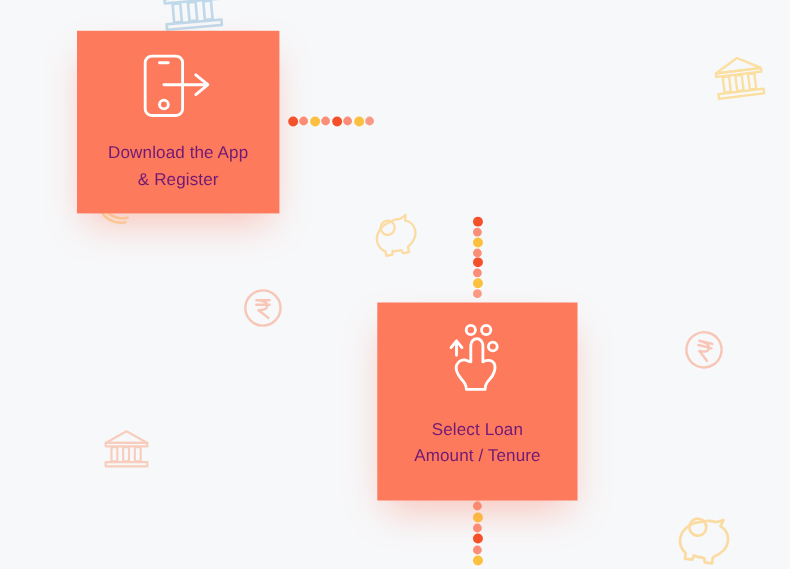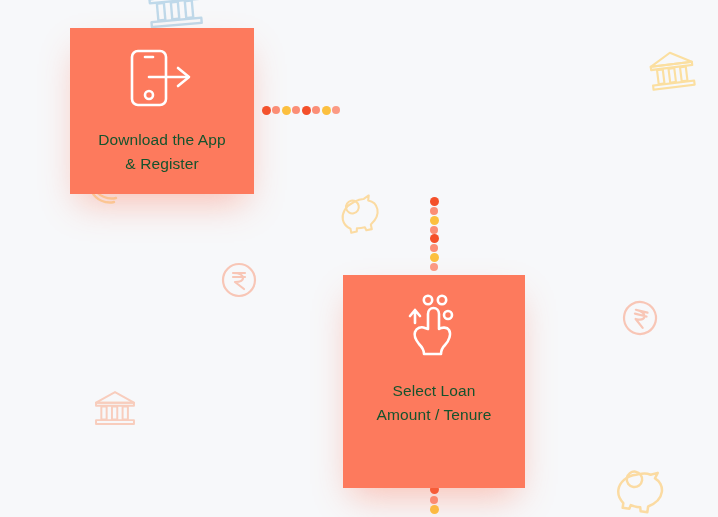--- a/index.html
+++ b/index.html
@@ -47,21 +47,21 @@
     justify-content: flex-start;
     z-index: 3;
     box-shadow: 0 16px 34px -8px rgba(253,122,93,0.45);
   }
   .card-icon {
     display: block;
     margin-top: 22px;
   }
   .card-icon svg { display: block; }
   .card-title {
-    color: #14532d;
+    color: #701a75;
     font-size: 15.5px;
     line-height: 1.52;
     text-align: center;
     font-weight: 400;
     letter-spacing: .1px;
     white-space: pre-line;
     padding: 0 10px;
   }
 
   
@@ -82,21 +82,21 @@
     height: 166px;
   }
   #card-report .card-icon { margin-top: 18px; }
   #card-report .card-title { margin-top: 20px; }
 
   
   #card-loan {
     left: 343px;
     top: 275px;
     width: 182px;
-    height: 213px;
+    height: 180px;
   }
   #card-loan .card-icon { margin-top: 16px; }
   #card-loan .card-title { margin-top: 20px; }
 
   
   .connector {
     position: absolute;
     z-index: 2;
     display: flex;
     align-items: center;

